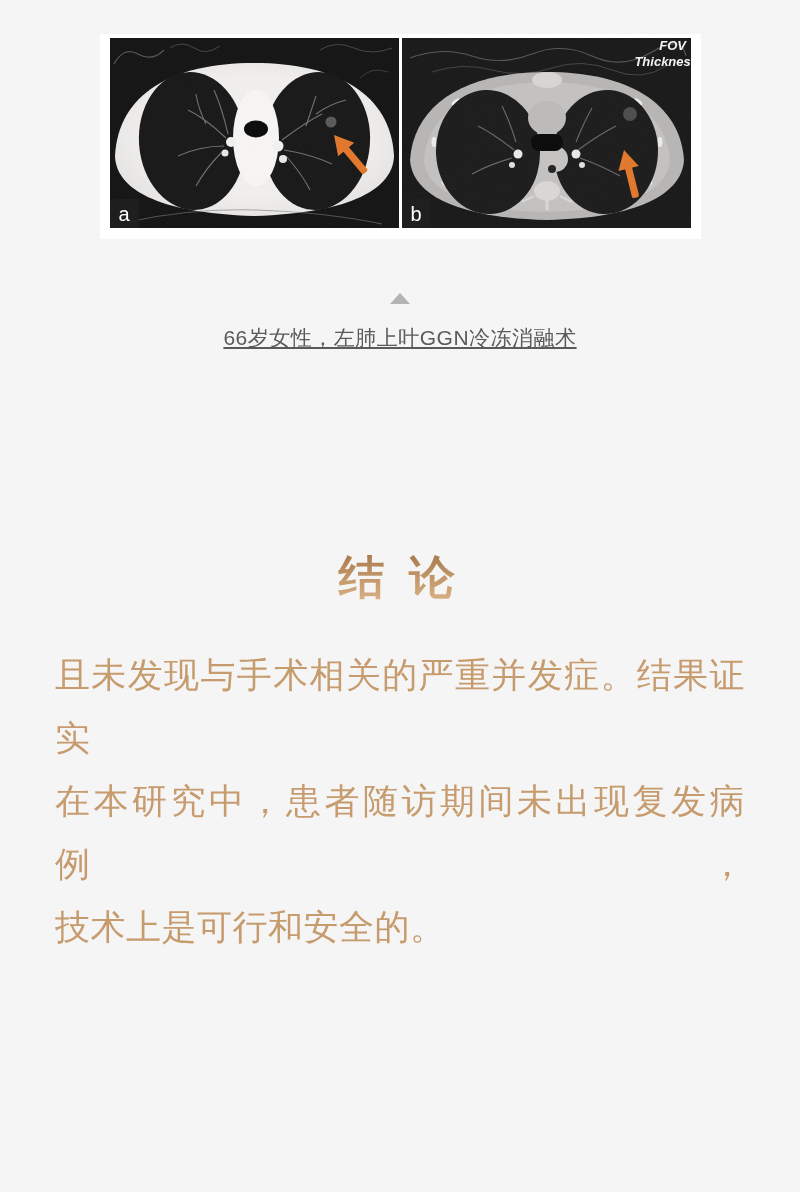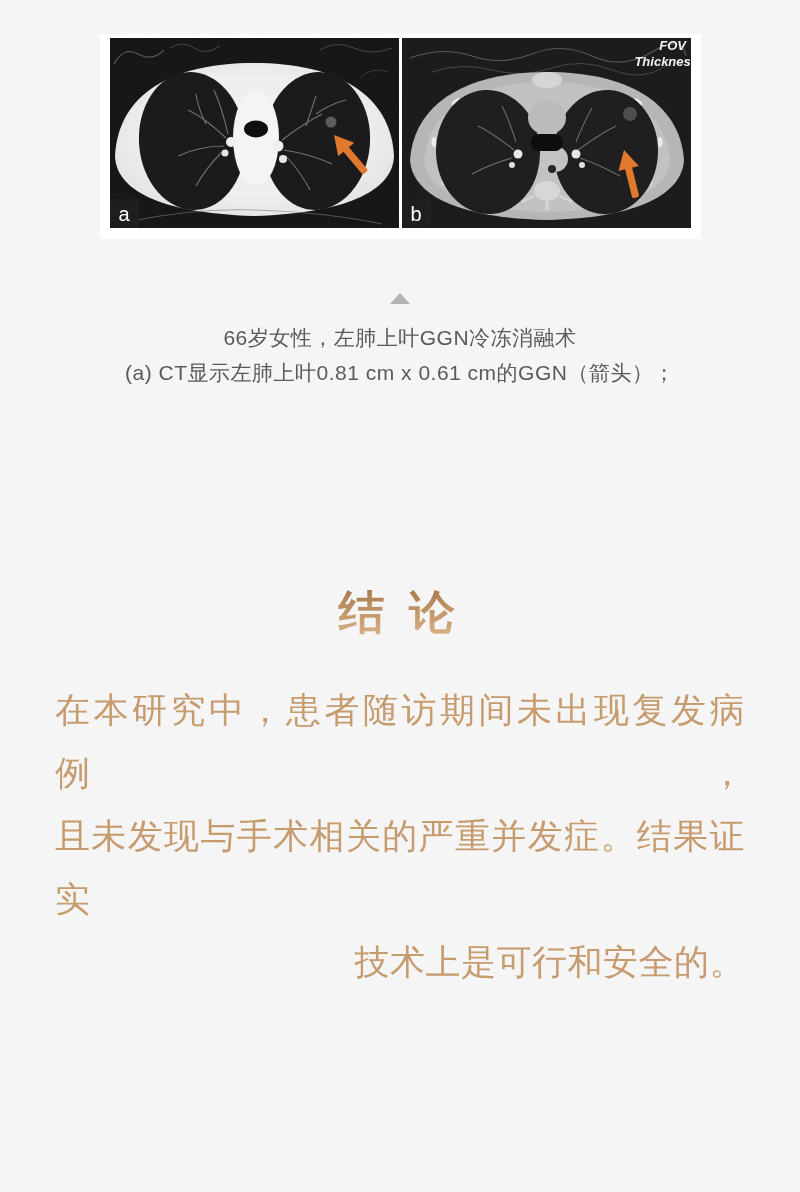--- a/index.html
+++ b/index.html
@@ -31,20 +31,21 @@
   }
 
   
   .caption {
     margin-top: 16px;
     text-align: center;
     font-size: 21px;
     line-height: 35px;
     color: #5a5a5a;
     letter-spacing: 0.5px;
+    text-decoration: underline;
   }
 
   
   .heading {
     margin: 200px 0 16px 0;
     text-align: center;
     font-family: "Liberation Serif", "DejaVu Serif", serif;
     font-weight: bold;
     font-size: 46px;
     line-height: 46px;
@@ -59,21 +60,21 @@
   
   .body-text {
     width: 690px;
     margin: 42px auto 0;
     font-size: 35px;
     line-height: 63px;
     letter-spacing: 0.5px;
     color: #c69b6d;
   }
   .body-text .jline { text-align: justify; text-align-last: justify; }
-  .body-text .lline { text-align: right; }
+  .body-text .lline { text-align: left; }
 </style>
 </head>
 <body>
 
 <div class="page">
 
   <div class="figure-panel">
     <div class="ct-row">
 
       <svg width="289" height="190" viewBox="0 0 289 190">
@@ -173,24 +174,23 @@
         <text x="14" y="183" text-anchor="middle" font-size="20" fill="#ffffff" font-family="&quot;Liberation Sans&quot;, sans-serif">b</text>
       </svg>
 
     </div>
   </div>
 
   <div class="triangle"></div>
 
   <div class="caption">
     <div>66岁女性，左肺上叶GGN冷冻消融术</div>
-    <div>(a) CT显示左肺上叶0.81 cm x 0.61 cm的GGN（箭头）；</div>
   </div>
 
   <h1 class="heading">结 论</h1>
 
   <div class="body-text">
+    <div class="jline">且未发现与手术相关的严重并发症。结果证实</div>
     <div class="jline">在本研究中，患者随访期间未出现复发病例，</div>
-    <div class="jline">且未发现与手术相关的严重并发症。结果证实</div>
     <div class="lline">技术上是可行和安全的。</div>
   </div>
 
 </div>
 
 </body></html>

